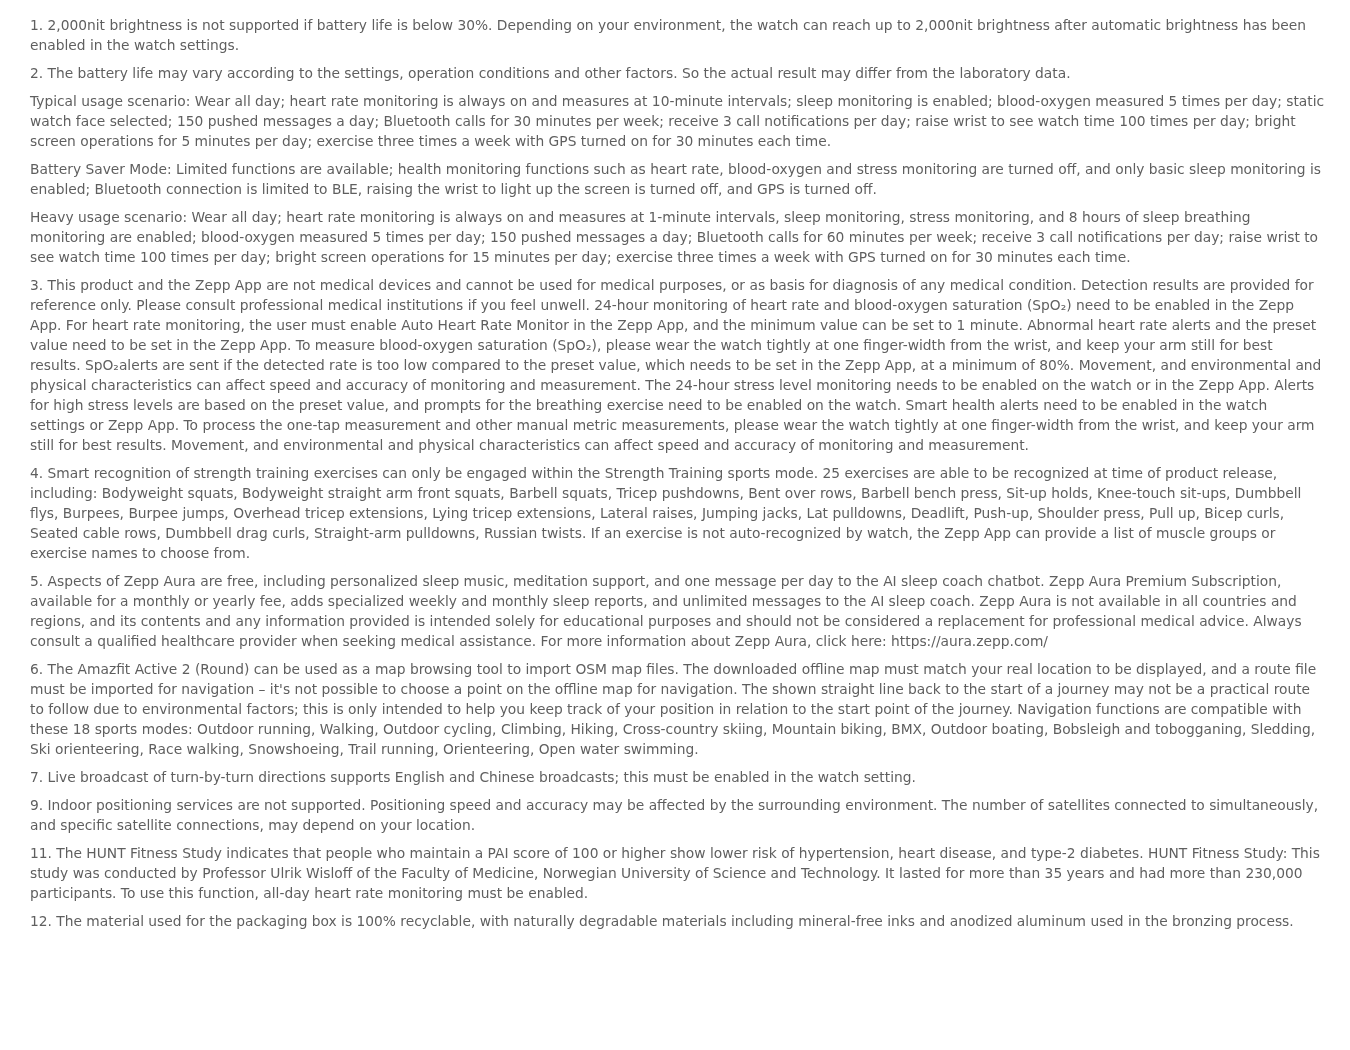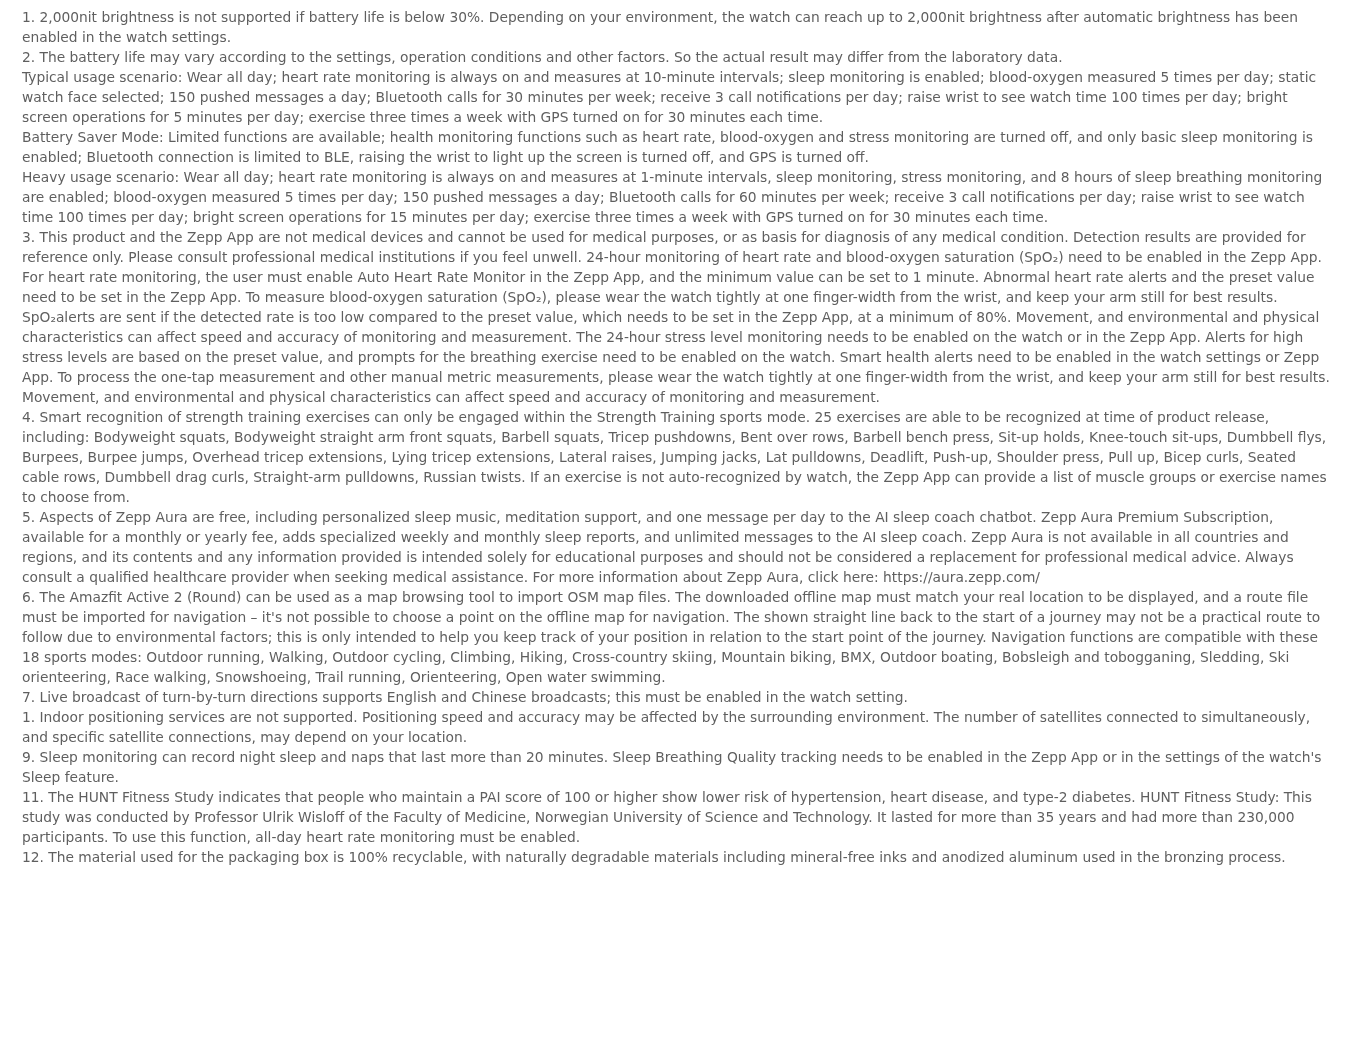--- a/index.html
+++ b/index.html
@@ -16,38 +16,37 @@
     box-sizing: border-box;
     width: 1350px;
     padding: 7px 16px 0 22px;
     font-family: "DejaVu Sans", "Liberation Sans", sans-serif;
     font-size: 13.8px;
     line-height: 20px;
     color: #5f5f5f;
     text-align: left;
   }
   .para {
-    margin: 0;
+    margin: 8px;
     padding: 0;
     min-height: 20px;
     word-wrap: break-word;
   }
 </style>
 </head>
 <body>
 
 <div class="doc">
   <p class="para">1. 2,000nit brightness is not supported if battery life is below 30%. Depending on your environment, the watch can reach up to 2,000nit brightness after automatic brightness has been enabled in the watch settings.</p>
   <p class="para">2. The battery life may vary according to the settings, operation conditions and other factors. So the actual result may differ from the laboratory data.</p>
   <p class="para">Typical usage scenario: Wear all day; heart rate monitoring is always on and measures at 10-minute intervals; sleep monitoring is enabled; blood-oxygen measured 5 times per day; static watch face selected; 150 pushed messages a day; Bluetooth calls for 30 minutes per week; receive 3 call notifications per day; raise wrist to see watch time 100 times per day; bright screen operations for 5 minutes per day; exercise three times a week with GPS turned on for 30 minutes each time.</p>
   <p class="para">Battery Saver Mode: Limited functions are available; health monitoring functions such as heart rate, blood-oxygen and stress monitoring are turned off, and only basic sleep monitoring is enabled; Bluetooth connection is limited to BLE, raising the wrist to light up the screen is turned off, and GPS is turned off.</p>
   <p class="para">Heavy usage scenario: Wear all day; heart rate monitoring is always on and measures at 1-minute intervals, sleep monitoring, stress monitoring, and 8 hours of sleep breathing monitoring are enabled; blood-oxygen measured 5 times per day; 150 pushed messages a day; Bluetooth calls for 60 minutes per week; receive 3 call notifications per day; raise wrist to see watch time 100 times per day; bright screen operations for 15 minutes per day; exercise three times a week with GPS turned on for 30 minutes each time.</p>
   <p class="para">3. This product and the Zepp App are not medical devices and cannot be used for medical purposes, or as basis for diagnosis of any medical condition. Detection results are provided for reference only. Please consult professional medical institutions if you feel unwell. 24-hour monitoring of heart rate and blood-oxygen saturation (SpO₂) need to be enabled in the Zepp App. For heart rate monitoring, the user must enable Auto Heart Rate Monitor in the Zepp App, and the minimum value can be set to 1 minute. Abnormal heart rate alerts and the preset value need to be set in the Zepp App. To measure blood-oxygen saturation (SpO₂), please wear the watch tightly at one finger-width from the wrist, and keep your arm still for best results. SpO₂alerts are sent if the detected rate is too low compared to the preset value, which needs to be set in the Zepp App, at a minimum of 80%. Movement, and environmental and physical characteristics can affect speed and accuracy of monitoring and measurement. The 24-hour stress level monitoring needs to be enabled on the watch or in the Zepp App. Alerts for high stress levels are based on the preset value, and prompts for the breathing exercise need to be enabled on the watch. Smart health alerts need to be enabled in the watch settings or Zepp App. To process the one-tap measurement and other manual metric measurements, please wear the watch tightly at one finger-width from the wrist, and keep your arm still for best results. Movement, and environmental and physical characteristics can affect speed and accuracy of monitoring and measurement.</p>
   <p class="para">4. Smart recognition of strength training exercises can only be engaged within the Strength Training sports mode. 25 exercises are able to be recognized at time of product release, including: Bodyweight squats, Bodyweight straight arm front squats, Barbell squats, Tricep pushdowns, Bent over rows, Barbell bench press, Sit-up holds, Knee-touch sit-ups, Dumbbell flys, Burpees, Burpee jumps, Overhead tricep extensions, Lying tricep extensions, Lateral raises, Jumping jacks, Lat pulldowns, Deadlift, Push-up, Shoulder press, Pull up, Bicep curls, Seated cable rows, Dumbbell drag curls, Straight-arm pulldowns, Russian twists. If an exercise is not auto-recognized by watch, the Zepp App can provide a list of muscle groups or exercise names to choose from.</p>
   <p class="para">5. Aspects of Zepp Aura are free, including personalized sleep music, meditation support, and one message per day to the AI sleep coach chatbot. Zepp Aura Premium Subscription, available for a monthly or yearly fee, adds specialized weekly and monthly sleep reports, and unlimited messages to the AI sleep coach. Zepp Aura is not available in all countries and regions, and its contents and any information provided is intended solely for educational purposes and should not be considered a replacement for professional medical advice. Always consult a qualified healthcare provider when seeking medical assistance. For more information about Zepp Aura, click here: https://aura.zepp.com/</p>
   <p class="para">6. The Amazfit Active 2 (Round) can be used as a map browsing tool to import OSM map files. The downloaded offline map must match your real location to be displayed, and a route file must be imported for navigation – it's not possible to choose a point on the offline map for navigation. The shown straight line back to the start of a journey may not be a practical route to follow due to environmental factors; this is only intended to help you keep track of your position in relation to the start point of the journey. Navigation functions are compatible with these 18 sports modes: Outdoor running, Walking, Outdoor cycling, Climbing, Hiking, Cross-country skiing, Mountain biking, BMX, Outdoor boating, Bobsleigh and tobogganing, Sledding, Ski orienteering, Race walking, Snowshoeing, Trail running, Orienteering, Open water swimming.</p>
   <p class="para">7. Live broadcast of turn-by-turn directions supports English and Chinese broadcasts; this must be enabled in the watch setting.</p>
-  <p class="para">1. Indoor positioning services are not supported. Positioning speed and accuracy may be affected by the surrounding environment. The number of satellites connected to simultaneously, and specific satellite connections, may depend on your location.</p>
-  <p class="para">9. Sleep monitoring can record night sleep and naps that last more than 20 minutes. Sleep Breathing Quality tracking needs to be enabled in the Zepp App or in the settings of the watch's Sleep feature.</p>
+  <p class="para">9. Indoor positioning services are not supported. Positioning speed and accuracy may be affected by the surrounding environment. The number of satellites connected to simultaneously, and specific satellite connections, may depend on your location.</p>
   <p class="para">11. The HUNT Fitness Study indicates that people who maintain a PAI score of 100 or higher show lower risk of hypertension, heart disease, and type-2 diabetes. HUNT Fitness Study: This study was conducted by Professor Ulrik Wisloff of the Faculty of Medicine, Norwegian University of Science and Technology. It lasted for more than 35 years and had more than 230,000 participants. To use this function, all-day heart rate monitoring must be enabled.</p>
   <p class="para">12. The material used for the packaging box is 100% recyclable, with naturally degradable materials including mineral-free inks and anodized aluminum used in the bronzing process.</p>
   <p class="para"></p>
 </div>
 
 </body></html>

